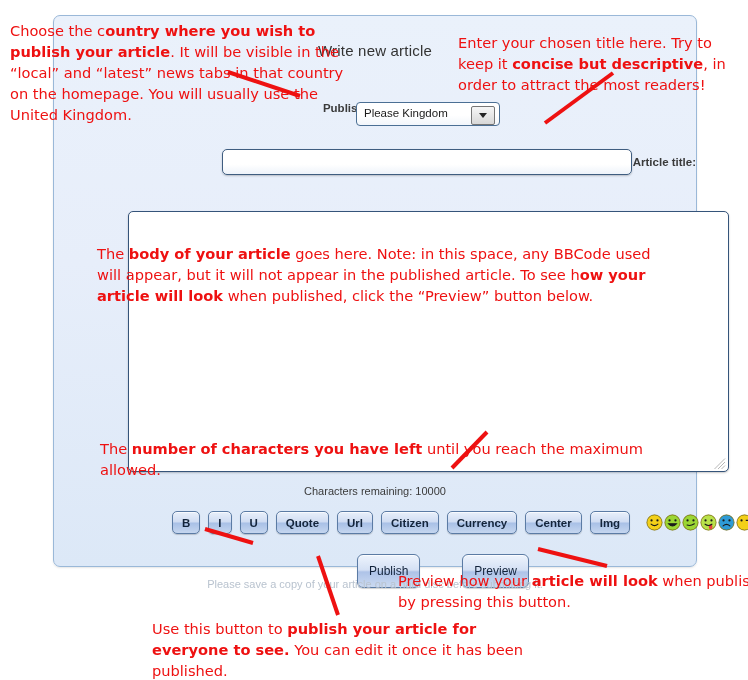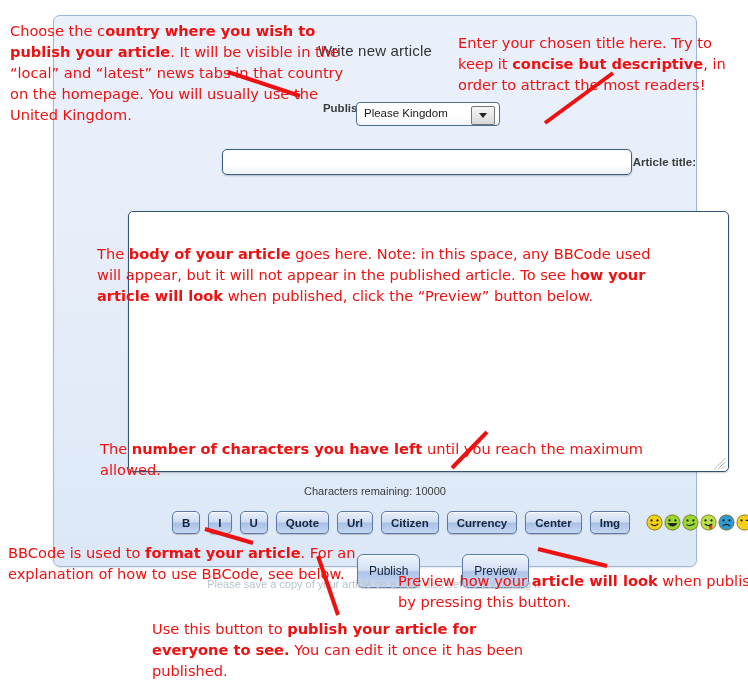--- a/index.html
+++ b/index.html
@@ -232,17 +232,16 @@
       <line x1="205" y1="529" x2="253" y2="543"></line>
       <line x1="538" y1="549" x2="607" y2="566"></line>
       <line x1="338" y1="615" x2="318" y2="556"></line>
     </g>
   </svg>
 
   <div class="ann" id="ann-country"><span>Choose the c</span><b>ountry where you wish to publish your article</b><span>. It will be visible in the “local” and “latest” news tabs in that country on the homepage. You will usually use the United Kingdom.</span></div>
   <div class="ann" id="ann-title"><span>Enter your chosen title here. Try to keep it </span><b>concise but descriptive</b><span>, in order to attract the most readers!</span></div>
   <div class="ann" id="ann-body"><span>The </span><b>body of your article</b><span> goes here. Note: in this space, any BBCode used will appear, but it will not appear in the published article. To see h</span><b>ow your article will look</b><span> when published, click the “Preview” button below.</span></div>
   <div class="ann" id="ann-chars"><span>The </span><b>number of characters you have left</b><span> until you reach the maximum allowed.</span></div>
-  <div class="ann" id="ann-bbcode"><span>BBCode is used to </span><b>format your article</b><span>. For an explanation of how to use BBCode, see below.</span></div>
   <div class="ann" id="ann-preview"><span>Preview how your </span><b>article will look</b><span> when published by pressing this button.</span></div>
   <div class="ann" id="ann-publish"><span>Use this button to </span><b>publish your article for everyone to see.</b><span> You can edit it once it has been published.</span></div>
 
 </div>
 
 </body></html>

